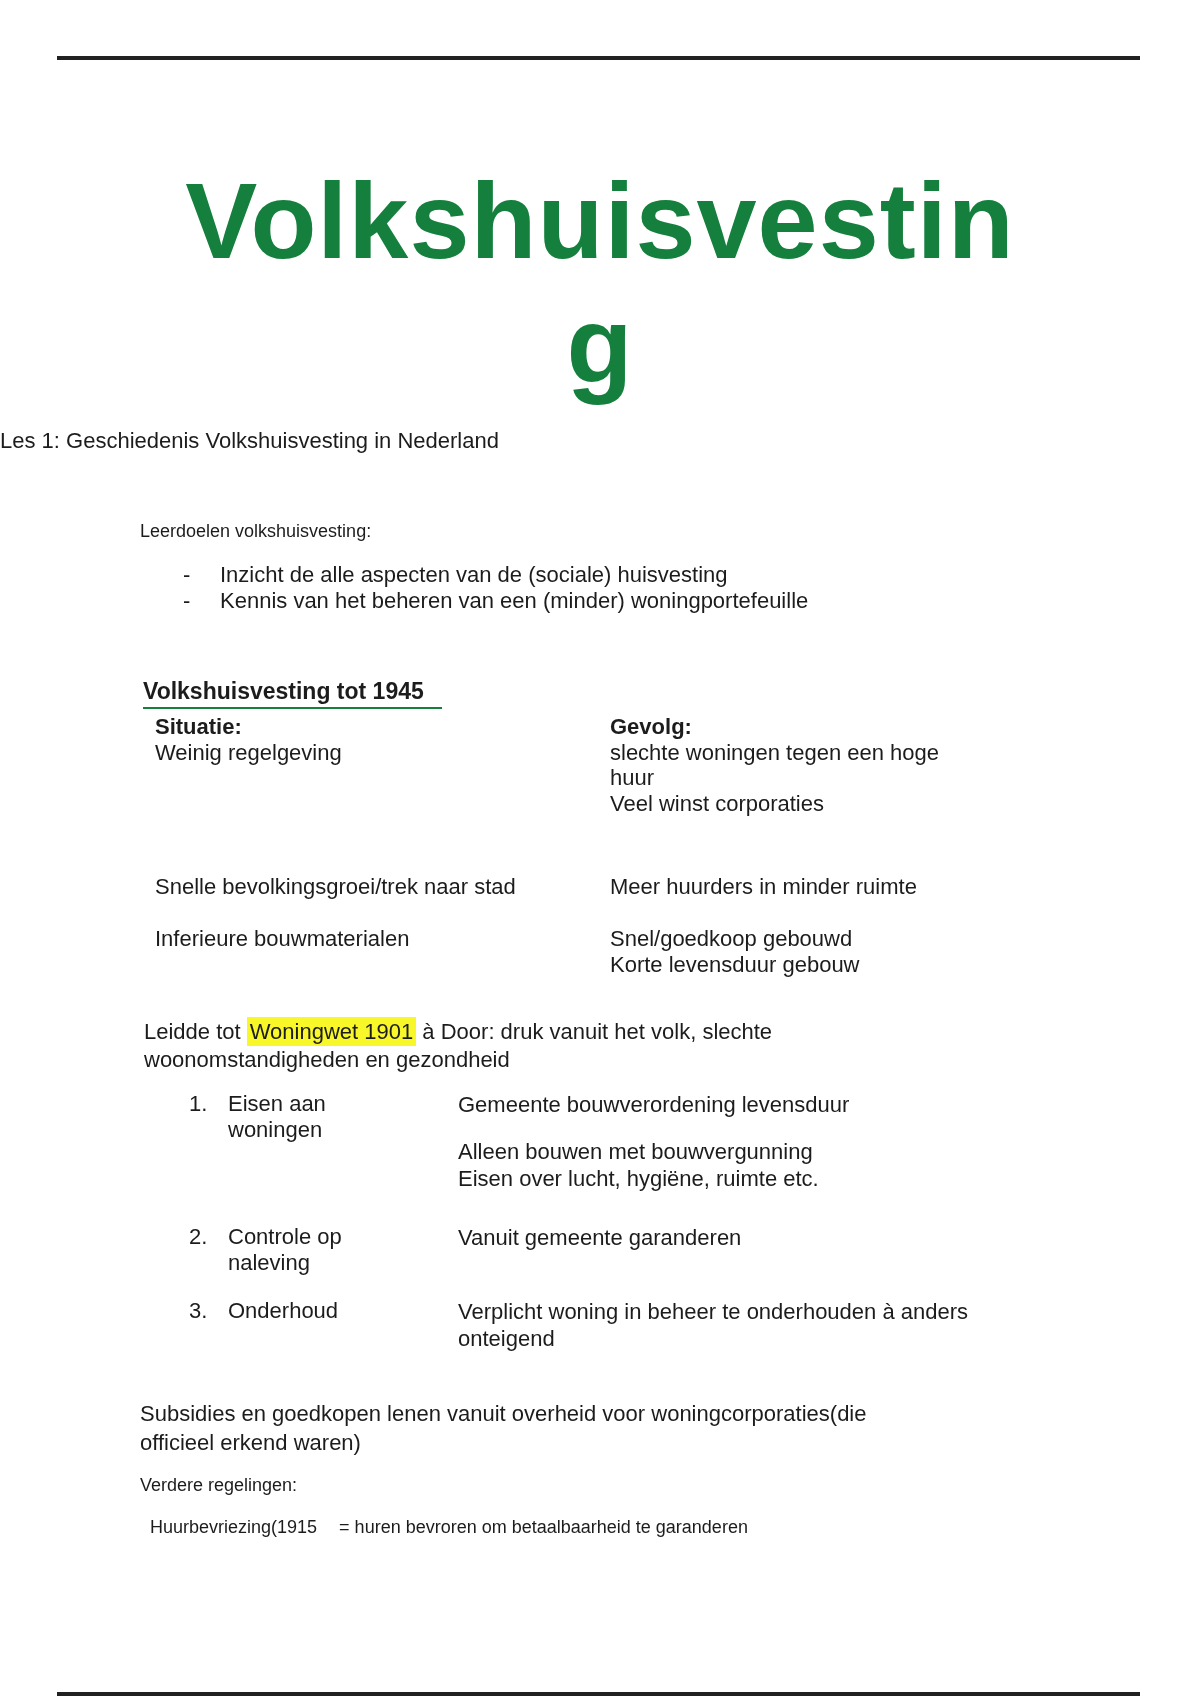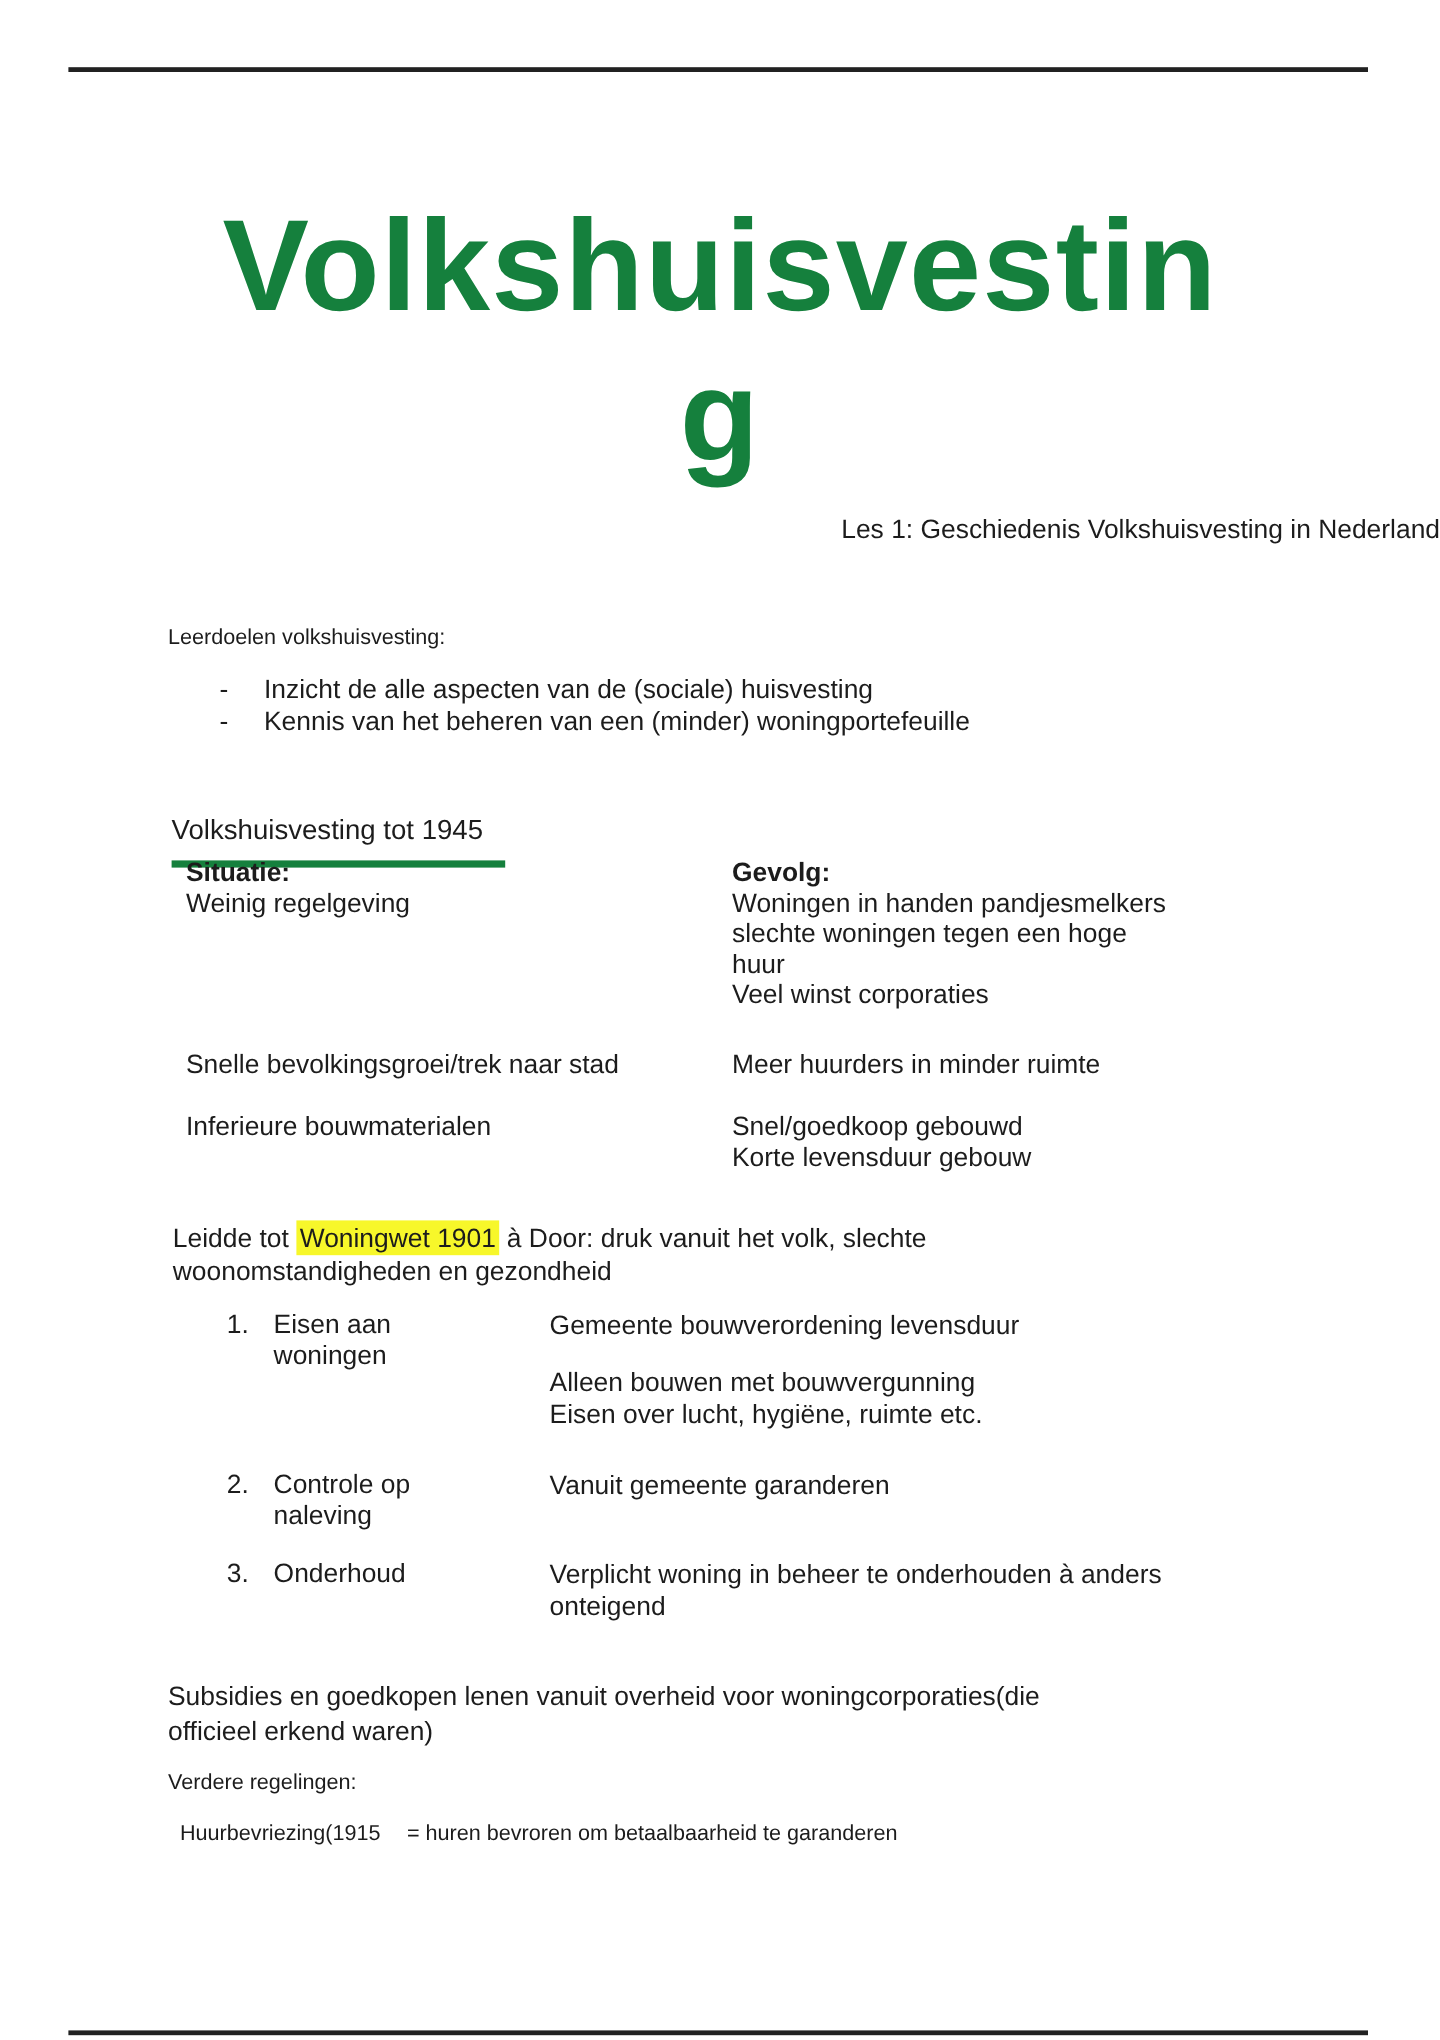--- a/index.html
+++ b/index.html
@@ -6,28 +6,28 @@
   .sheet{
     position:relative;width:1200px;height:1700px;background:#ffffff;overflow:hidden;
     font-family:"Liberation Sans","DejaVu Sans",sans-serif;color:#1c1c1c;
   }
   .abs{position:absolute;}
   .rule{position:absolute;left:57px;width:1083px;height:4px;background:#212121;}
   .doc-title{
     left:0;width:1200px;text-align:center;font-weight:bold;
     font-size:108px;line-height:125px;letter-spacing:1px;color:#15803d;
   }
-  .subtitle{left:0;width:1200px;text-align:right;font-size:22px;line-height:1;}
+  .subtitle{left:0;width:1200px;text-align:left;font-size:22px;line-height:1;}
   .body-text{font-size:18px;line-height:1;}
   .line{white-space:nowrap;}
   .bold{font-weight:bold;}
   .goal-row{display:flex;line-height:26px;font-size:22px;}
   .goal-marker{width:37px;flex:none;}
   .sec-heading{font-size:23px;line-height:1;}
-  .sec-heading .u{border-bottom:6px solid #15803d;padding-right:18px;padding-bottom:13px;}
+  .sec-heading .u{border-bottom:2px solid #15803d;padding-right:18px;padding-bottom:3px;font-weight:bold;}
   .col{position:absolute;font-size:22px;line-height:25.5px;}
   .para{font-size:22px;}
   .hl{background:#f7f72a;padding:2px 3px;}
   .num-col{font-size:22px;line-height:25.5px;}
   .desc{font-size:22px;line-height:27px;}
   .gap2{margin-top:20px;}
 </style>
 </head>
 <body>
 
@@ -58,21 +58,20 @@
   <div class="abs sec-heading" style="left:143px;top:680px;">
     <span class="u">Volkshuisvesting tot 1945</span>
   </div>
 
   <div class="col" style="left:155px;top:714px;width:440px;">
     <div class="line bold">Situatie:</div>
     <div class="line">Weinig regelgeving</div>
   </div>
   <div class="col" style="left:610px;top:714px;width:430px;">
     <div class="line bold">Gevolg:</div>
-    <div class="line">Woningen in handen pandjesmelkers</div>
     <div class="line">slechte woningen tegen een hoge</div>
     <div class="line">huur</div>
     <div class="line">Veel winst corporaties</div>
   </div>
 
   <div class="col" style="left:155px;top:874px;width:440px;">
     <div class="line">Snelle bevolkingsgroei/trek naar stad</div>
   </div>
   <div class="col" style="left:610px;top:874px;width:430px;">
     <div class="line">Meer huurders in minder ruimte</div>

